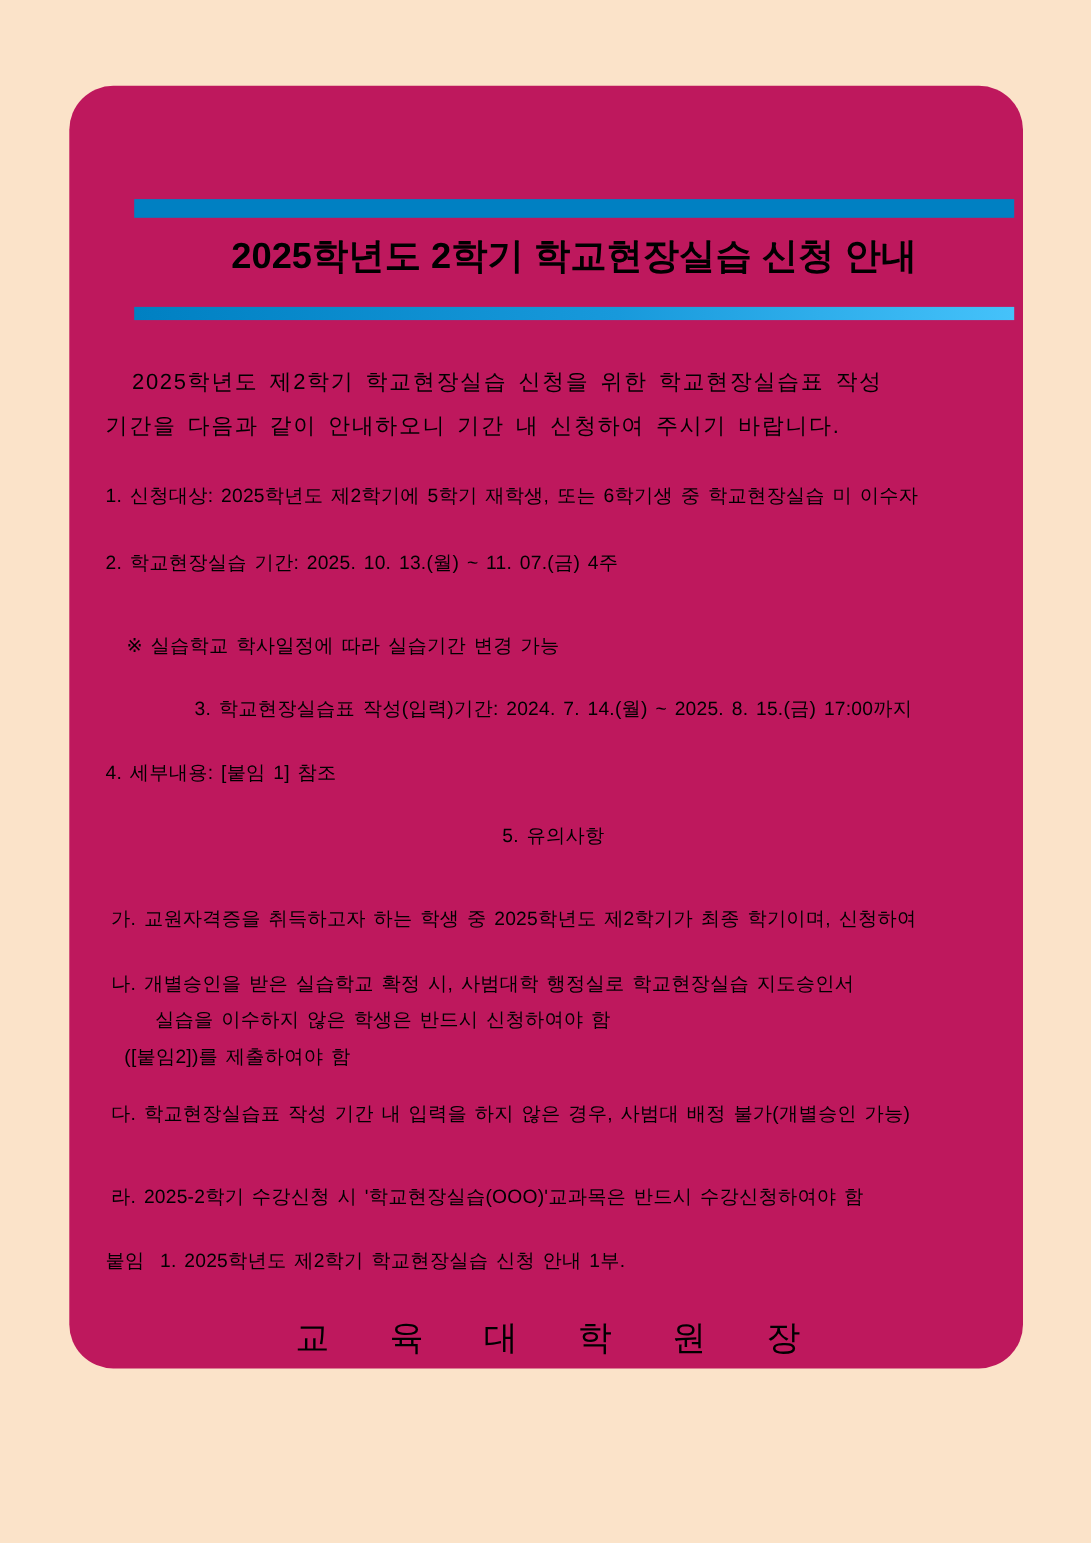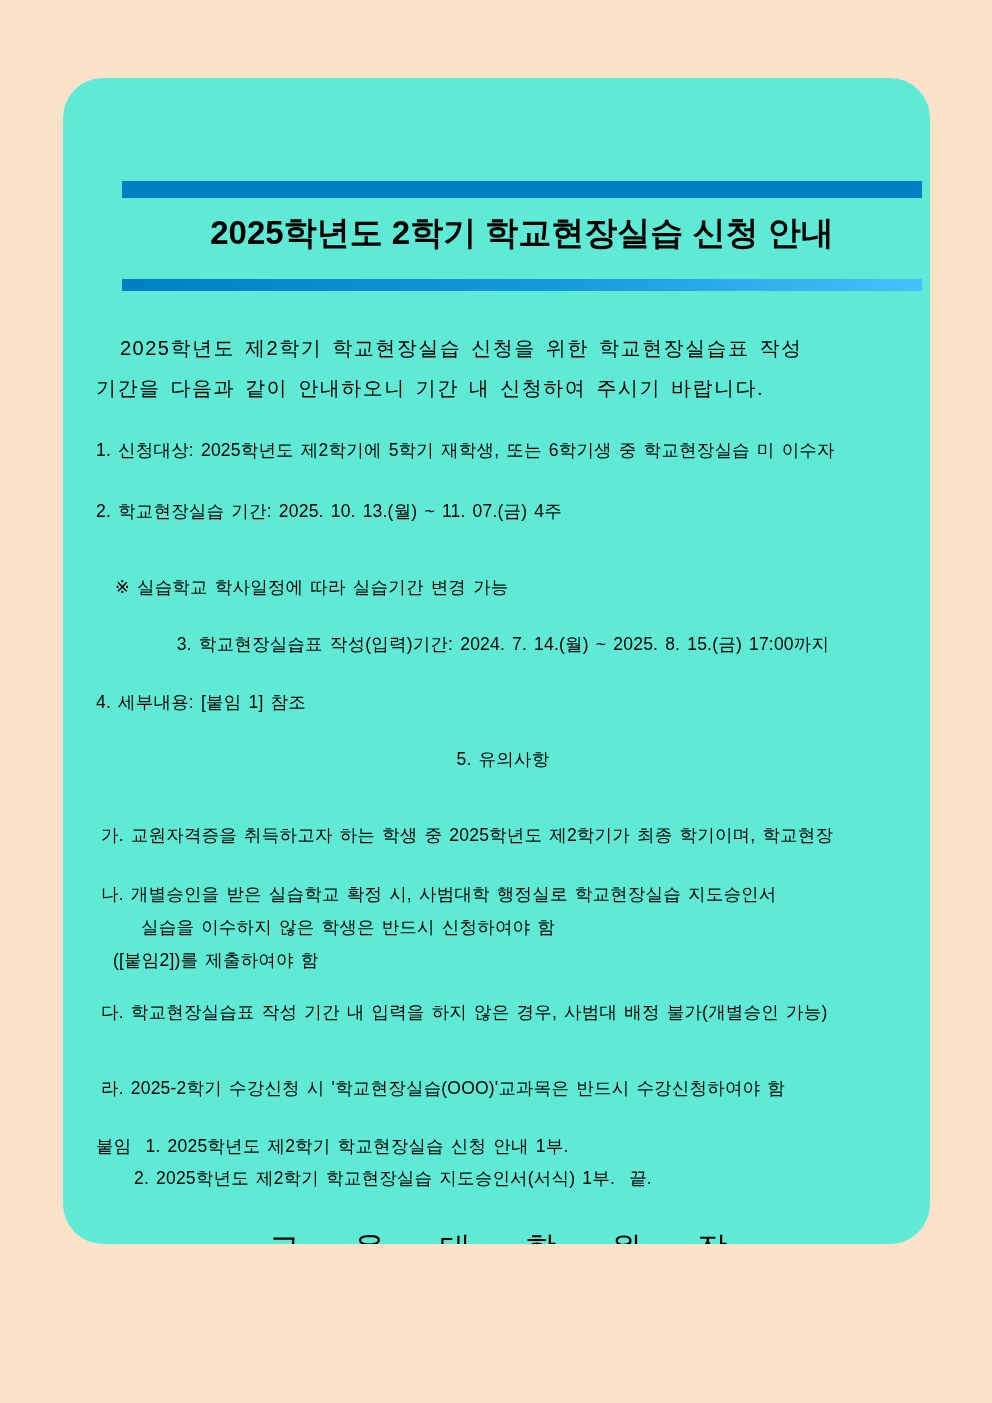--- a/index.html
+++ b/index.html
@@ -6,21 +6,21 @@
   body{
     width:992px;height:1403px;
     background:#FBE3C9;
     position:relative;
     font-family:"Liberation Sans","DejaVu Sans",sans-serif;
     color:#000;
   }
   .card{
     position:absolute;left:63px;top:78px;
     width:867px;height:1166px;
-    background:#5eead4;
+    background:#be185d;
     border-radius:40px;
     overflow:hidden;
   }
   .bar-top{
     margin:103px 8px 0 59px;
     width:800px;height:17px;
     background:#0080C2;
   }
   .doc-title{
     margin:12px 8px 0 59px;
@@ -99,25 +99,24 @@
 
   <div class="body-text">
     <div class="ln intro first">2025학년도 제2학기 학교현장실습 신청을 위한 학교현장실습표 작성</div>
     <div class="ln intro second">기간을 다음과 같이 안내하오니 기간 내 신청하여 주시기 바랍니다.</div>
     <div class="ln m37">1. 신청대상: 2025학년도 제2학기에 5학기 재학생, 또는 6학기생 중 학교현장실습 미 이수자</div>
     <div class="ln m37">2. 학교현장실습 기간: 2025. 10. 13.(월) ~ 11. 07.(금) 4주</div>
     <div class="ln m36 ind-note">※ 실습학교 학사일정에 따라 실습기간 변경 가능</div>
     <div class="ln m33">3. 학교현장실습표 작성(입력)기간: 2024. 7. 14.(월) ~ 2025. 8. 15.(금) 17:00까지</div>
     <div class="ln m34">4. 세부내용: [붙임 1] 참조</div>
     <div class="ln m33">5. 유의사항</div>
-    <div class="ln m36 ind-sub">가. 교원자격증을 취득하고자 하는 학생 중 2025학년도 제2학기가 최종 학기이며, 학교현장</div>
+    <div class="ln m36 ind-sub">가. 교원자격증을 취득하고자 하는 학생 중 2025학년도 제2학기가 최종 학기이며, 신청하여</div>
     <div class="ln m35 ind-sub">나. 개별승인을 받은 실습학교 확정 시, 사범대학 행정실로 학교현장실습 지도승인서</div>
     <div class="ln m9 ind-ga-cont">실습을 이수하지 않은 학생은 반드시 신청하여야 함</div>
     <div class="ln m9 ind-na-cont">([붙임2])를 제출하여야 함</div>
     <div class="ln m28 ind-sub">다. 학교현장실습표 작성 기간 내 입력을 하지 않은 경우, 사범대 배정 불가(개별승인 가능)</div>
     <div class="ln m36 ind-sub">라. 2025-2학기 수강신청 시 '학교현장실습(OOO)'교과목은 반드시 수강신청하여야 함</div>
     <div class="ln m34">붙임  1. 2025학년도 제2학기 학교현장실습 신청 안내 1부.</div>
-    <div class="ln m8 ind-attach-cont">2. 2025학년도 제2학기 학교현장실습 지도승인서(서식) 1부.  끝.</div>
 
     <div class="signature-line">교 육 대 학 원 장</div>
   </div>
 
 </div>
 
 </body></html>

